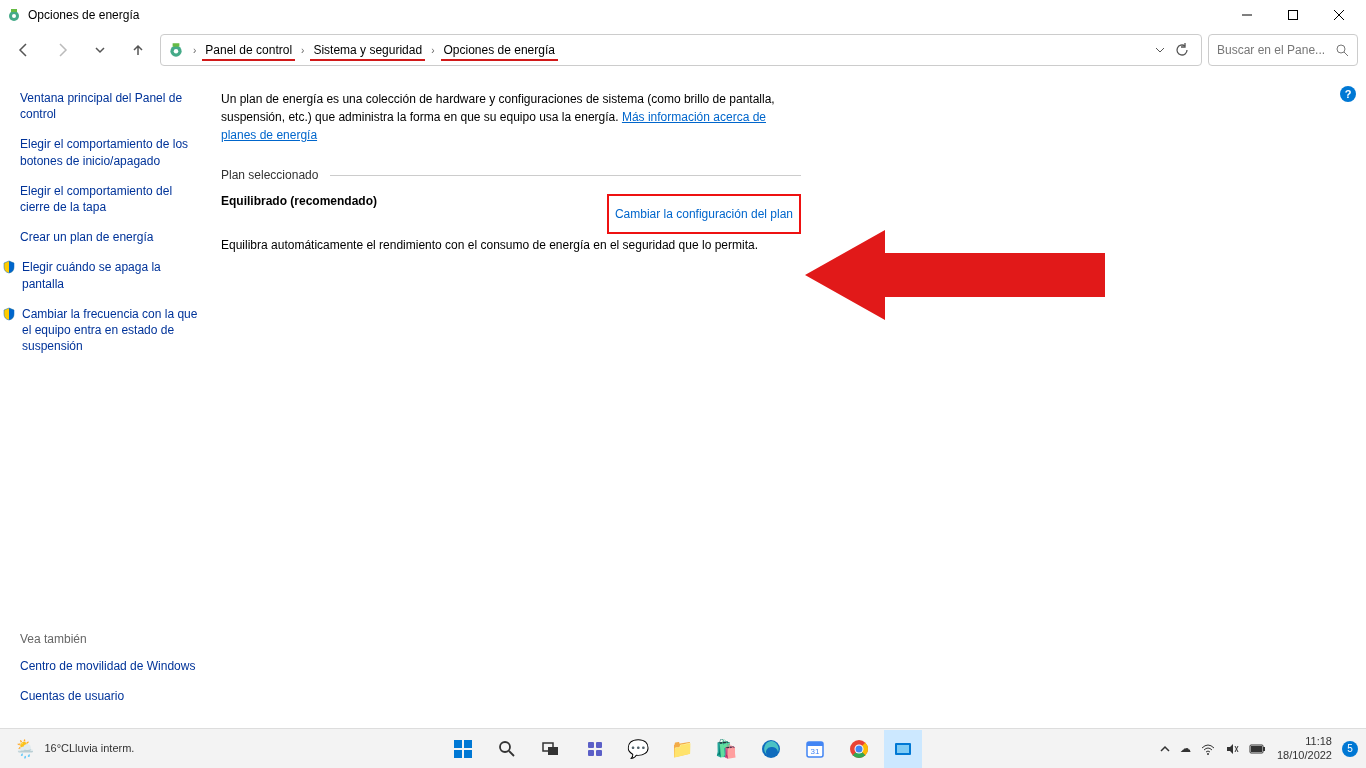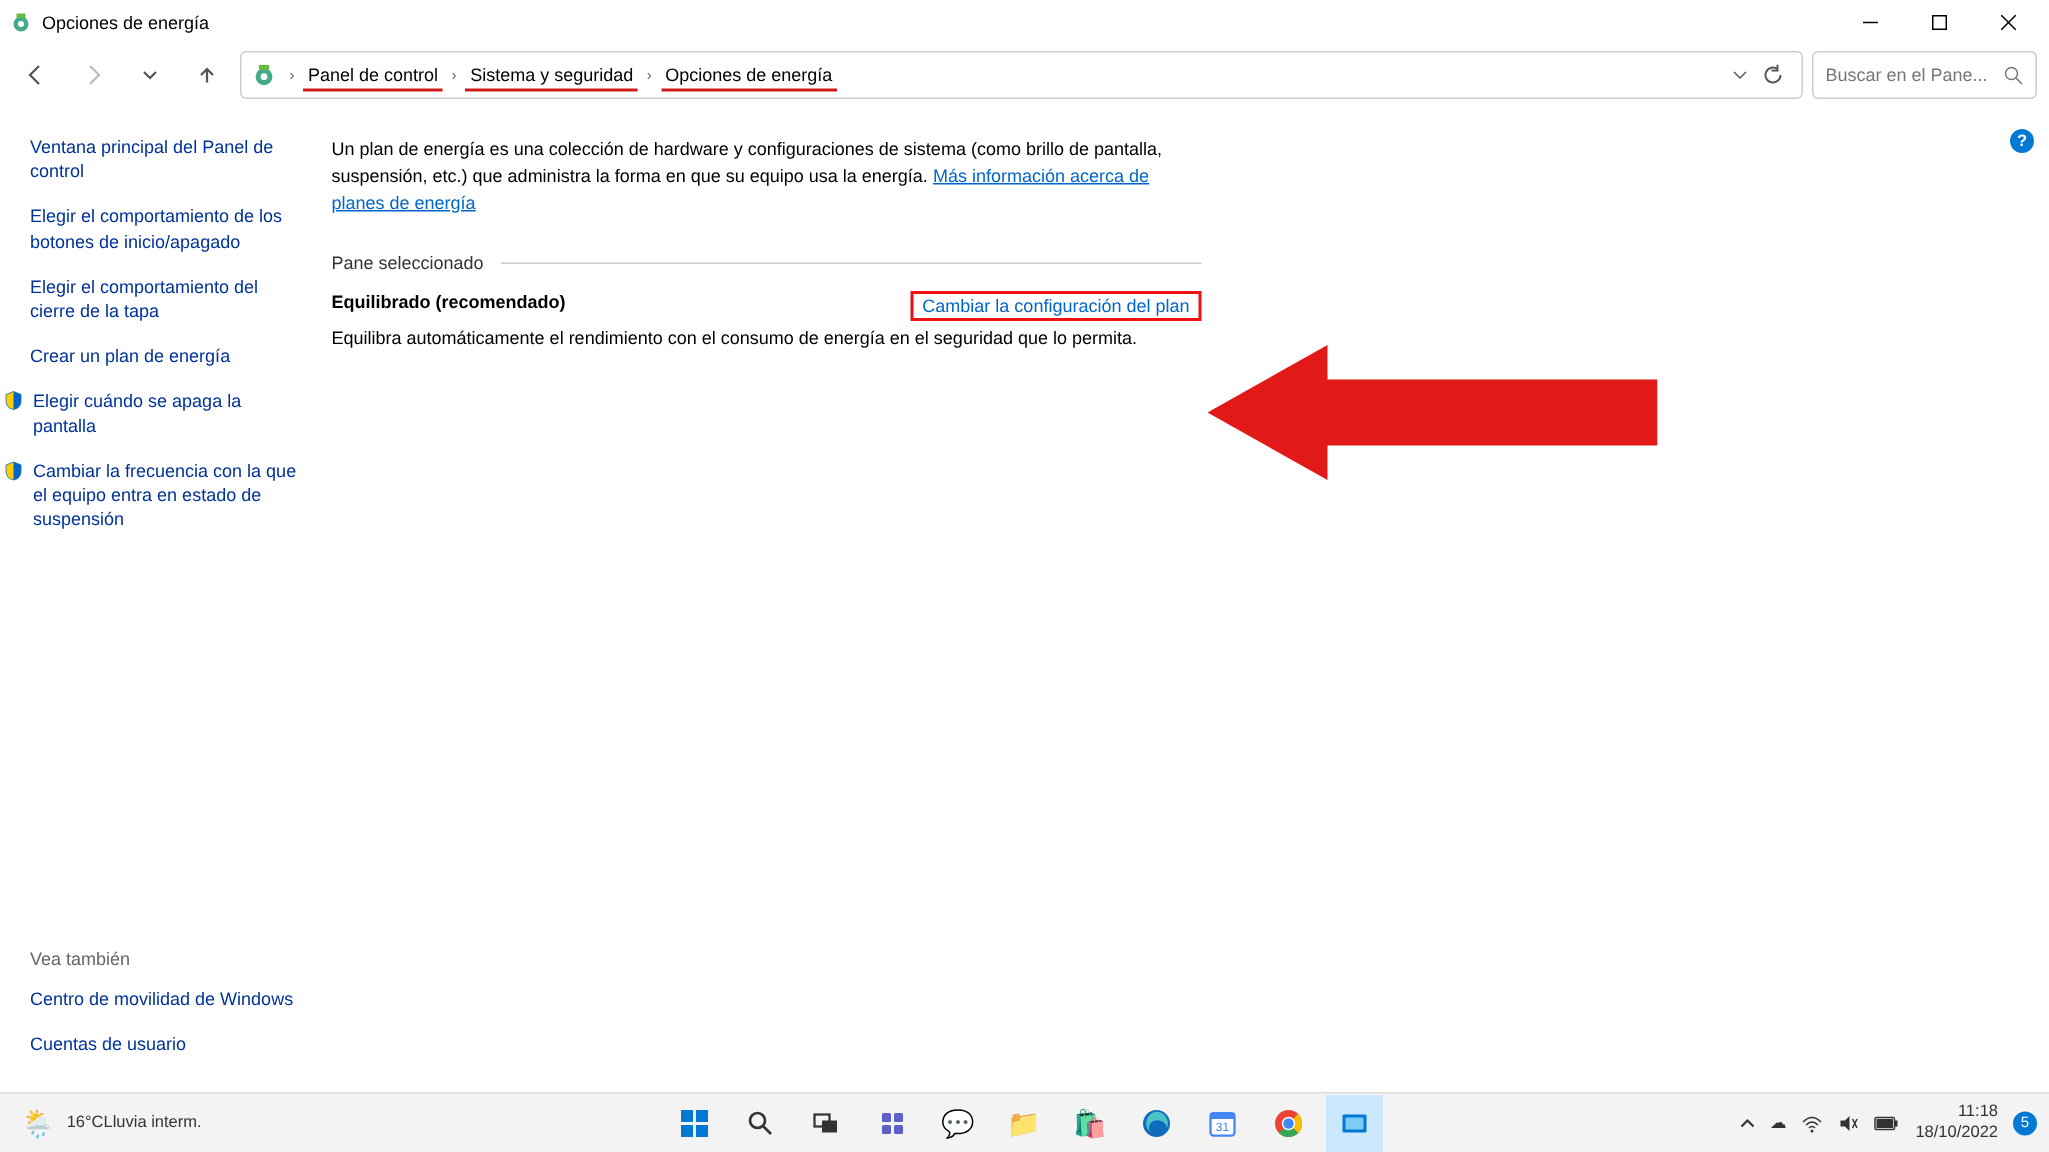--- a/index.html
+++ b/index.html
@@ -39,21 +39,21 @@
     
     .main { flex: 1; padding: 20px 30px 0 6px; position: relative; }
     .main h1 { font-size: 18px; font-weight: 400; color: #003399; margin-bottom: 12px; }
     .descpara { font-size: 12px; color: #000; line-height: 1.5; max-width: 580px; }
     .descpara a { color: #0066cc; text-decoration: underline; }
     .plan-section { margin-top: 24px; max-width: 580px; }
     .plan-header { font-size: 12px; color: #333; display: flex; align-items: center; gap: 12px; }
     .plan-header .line { flex:1; height:1px; background:#ccc; }
     .plan-row { margin-top: 12px; display: flex; justify-content: space-between; align-items: flex-start; }
     .plan-name { font-size: 12px; font-weight: bold; }
-    .plan-link { font-size: 12px; color: #0066cc; cursor: pointer; border: 2px solid #e11; padding: 1px 6px; }
+    .plan-link { font-size: 12px; color: #0066cc; cursor: pointer; border: 2px solid #e11; padding: 11px 6px; }
     .plan-desc { font-size: 12px; margin-top: 4px; }
 
     
     .red-arrow { position: absolute; top: 155px; left: 590px; width: 300px; height: 100px; }
 
     
     .taskbar { position: absolute; bottom: 0; left: 0; right: 0; height: 40px; background: #f3f3f3; border-top: 1px solid #ddd; display: flex; align-items: center; }
     .weather { display: flex; align-items: center; gap: 8px; padding-left: 14px; font-size: 11px; color: #333; }
     .weather-icon { font-size: 18px; }
     .weather-text { display:flex; flex-direction:row; line-height:1.1; }
@@ -191,21 +191,21 @@
     <div class="side-link">Cuentas de usuario</div>
   </div>
 
   <div class="main">
     <p class="descpara">
       <span>Un plan de energía es una colección de hardware y configuraciones de sistema (como brillo de pantalla, suspensión, etc.) que administra la forma en que su equipo usa la energía. </span><a href="#">Más información acerca de planes de energía</a>
     </p>
 
     <div class="plan-section">
       <div class="plan-header">
-        <span>Pane seleccionado</span>
+        <span>Plan seleccionado</span>
         <span class="line"></span>
       </div>
       <div class="plan-row">
         <span class="plan-name">Equilibrado (recomendado)</span>
         <span class="plan-link">Cambiar la configuración del plan</span>
       </div>
       <div class="plan-desc">Equilibra automáticamente el rendimiento con el consumo de energía en el seguridad que lo permita.</div>
     </div>
 
     <svg class="red-arrow" viewBox="0 0 300 100">

